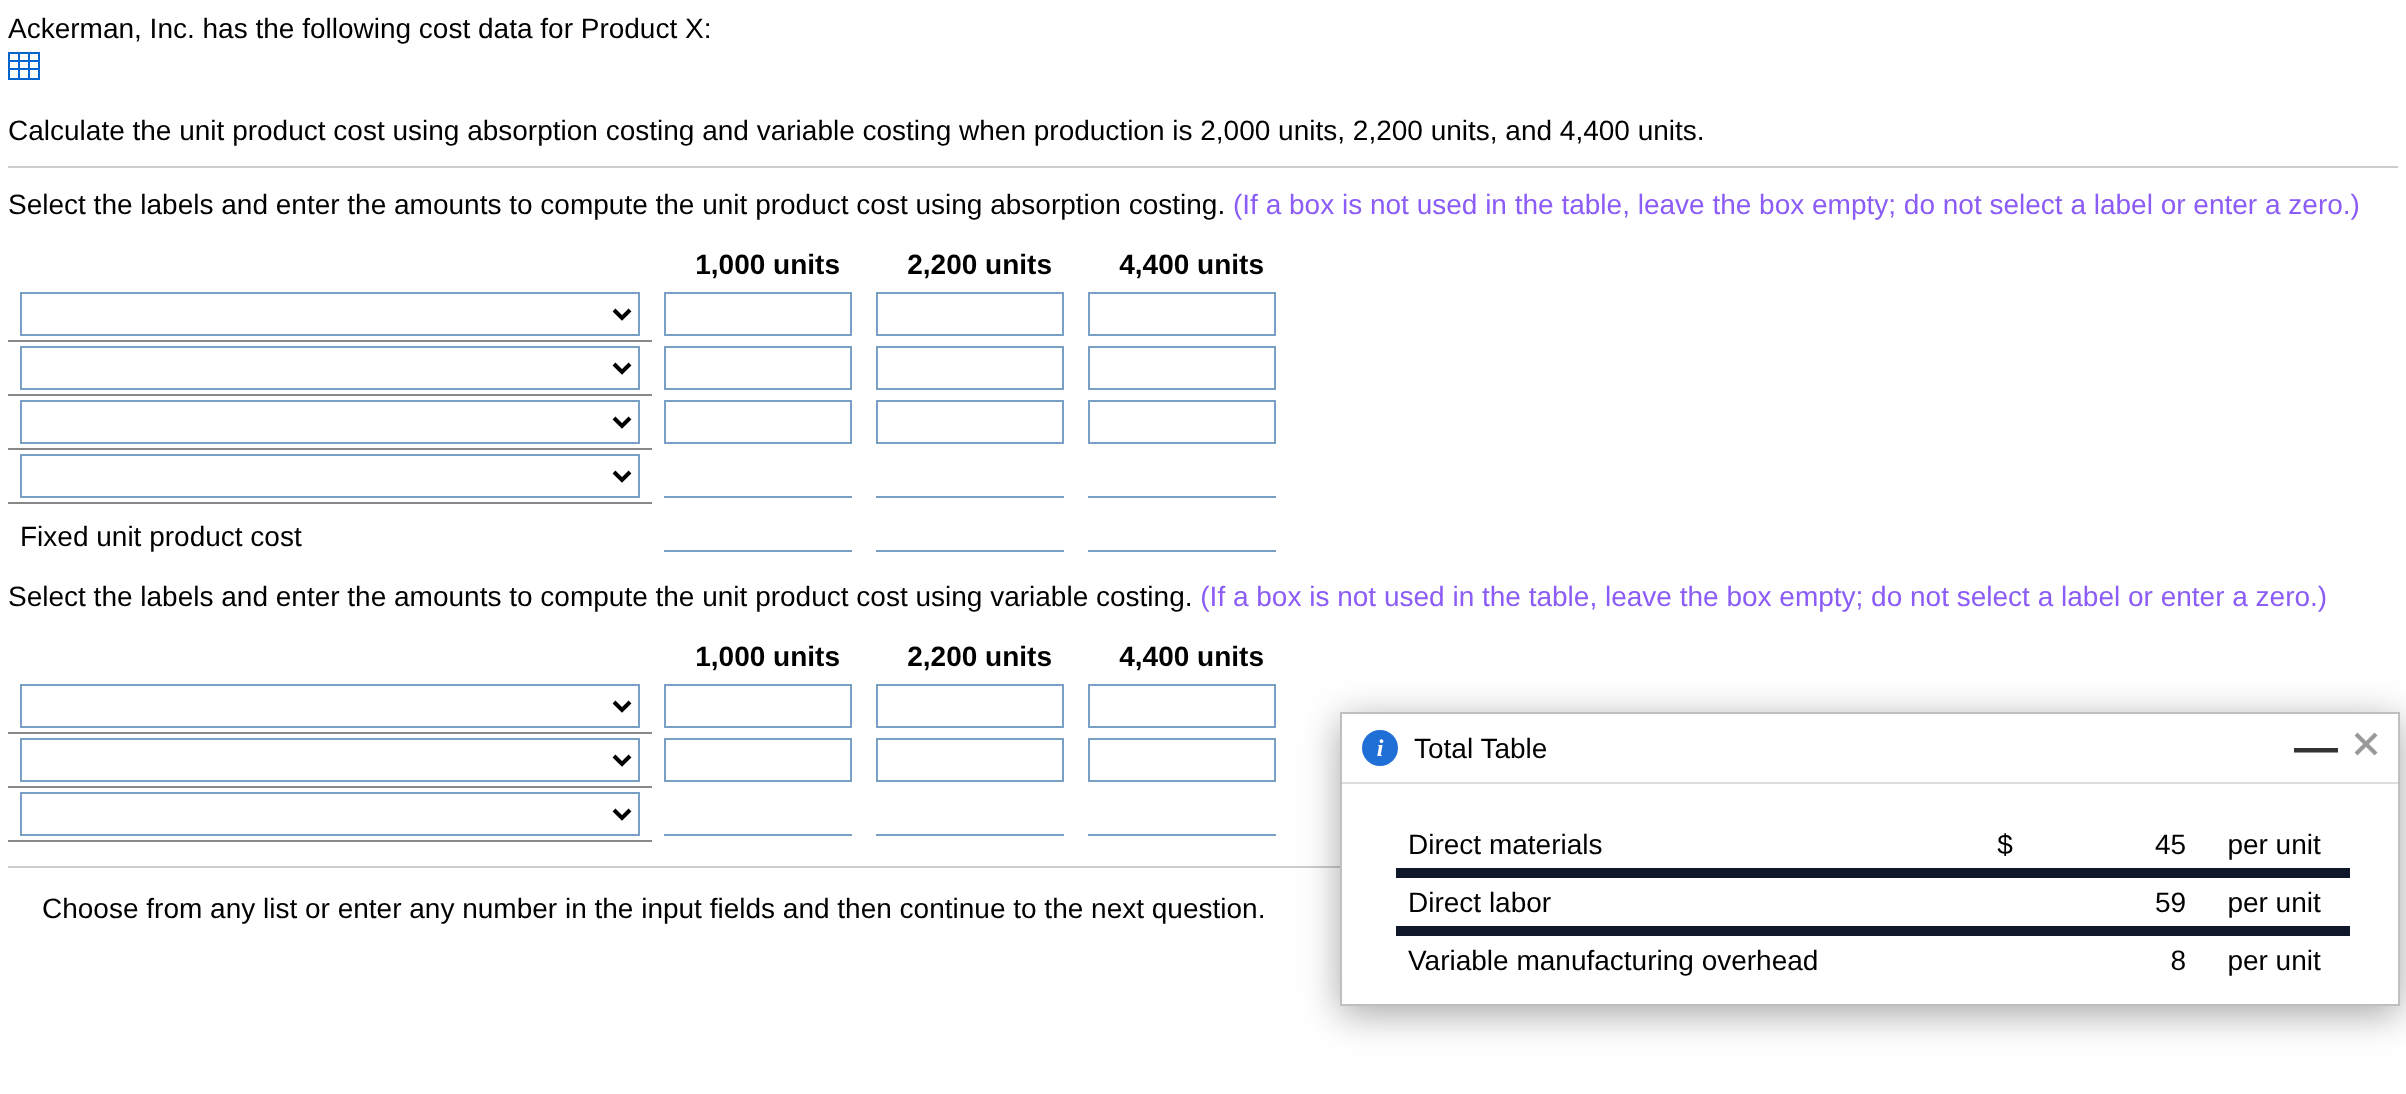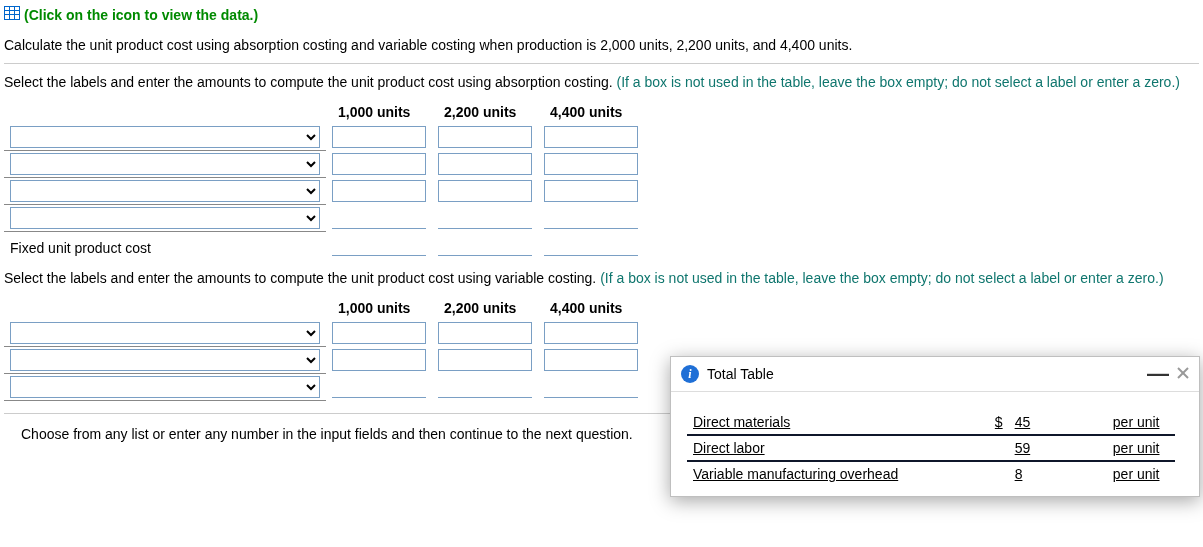--- a/index.html
+++ b/index.html
@@ -11,23 +11,23 @@
     background: #fff;
     width: 1203px;
   }
   .content { padding: 2px 4px 0 4px; }
   .intro-line { margin: 4px 0; }
   .icon-link { color: #008a00; font-weight: bold; cursor: pointer; display: inline-flex; align-items: center; gap: 4px; }
   .table-icon { display:inline-block; vertical-align: middle; }
   .calc-line { margin: 14px 0 10px 0; }
   hr.separator { border: none; border-top: 1px solid #ccc; margin: 0; }
   .instruction { margin: 10px 0; }
-  .hint { color: #0f766e; }
+  .hint { color: #8b5cf6; }
   table.cost-table { border-collapse: collapse; margin: 4px 0 12px 0; }
-  table.cost-table th { font-weight: bold; text-align: left; padding: 4px 12px; }
+  table.cost-table th { font-weight: bold; text-align: right; padding: 4px 12px; }
   table.cost-table td { padding: 2px 6px; }
   td.label-col { width: 320px; border-bottom:1px solid #888; }
   td.label-col select { width: 310px; height: 22px; border: 1px solid #7a9fc4; background: #fff; }
   td.val-col { width: 100px; }
   td.val-col input { width: 94px; height: 22px; border: 1px solid #7a9fc4; background:#fff; text-align:right; padding:0 4px; }
   td.total-input input { border:none; border-bottom:1px solid #7a9fc4; background:#fff; }
   td.total-label { font-weight: normal; vertical-align: bottom; padding-top:6px; }
   .footer-note { margin: 12px 17px; }
 
   .modal {
@@ -49,45 +49,45 @@
   .info-icon {
     width: 18px; height:18px; border-radius:50%;
     background:#1f6fd6; color:#fff; display:inline-flex;
     align-items:center; justify-content:center;
     font-family: Georgia, serif; font-style: italic; font-weight:bold;
     font-size:12px; margin-right:8px;
   }
   .modal-title { flex:1; }
   .modal-min { font-size:22px; font-weight:bold; color:#333; margin-right:8px; cursor:pointer; line-height:14px; }
   .modal-close { font-size:16px; color:#999; cursor:pointer; }
-  .modal-body { padding: 18px 24px 10px 16px; text-decoration: underline; }
+  .modal-body { padding: 18px 24px 10px 27px; }
   table.data-table { width: 100%; border-collapse: collapse; }
-  table.data-table td { padding: 4px 6px; border-top: 2px solid #0f172a; }
+  table.data-table td { padding: 4px 6px; border-top: 5px solid #0f172a; }
   table.data-table tr:first-child td { border-top:none; }
   td.d-label { width: 260px; }
   td.d-cur { width: 30px; text-align:right; }
-  td.d-val { width: 80px; }
+  td.d-val { width: 80px; text-align:right; }
   td.d-unit { width: 70px; text-align:center; padding-left:10px; }
 </style>
 </head>
 <body>
 
 <div class="content">
+  <div class="intro-line">Ackerman, Inc. has the following cost data for Product X:</div>
   <div class="intro-line">
     <span class="icon-link">
       <span class="table-icon">
         <svg width="16" height="14" viewBox="0 0 16 14">
             <rect x="0.5" y="0.5" width="15" height="13" fill="#fff" stroke="#0066cc"></rect>
             <line x1="0.5" y1="4.5" x2="15.5" y2="4.5" stroke="#0066cc"></line>
             <line x1="0.5" y1="8.5" x2="15.5" y2="8.5" stroke="#0066cc"></line>
             <line x1="5.5" y1="0.5" x2="5.5" y2="13.5" stroke="#0066cc"></line>
             <line x1="10.5" y1="0.5" x2="10.5" y2="13.5" stroke="#0066cc"></line>
           </svg>
       </span>
-      <span>(Click on the icon to view the data.)</span>
     </span>
   </div>
   <div class="calc-line">Calculate the unit product cost using absorption costing and variable costing when production is 2,000 units, 2,200 units, and 4,400 units.</div>
 
   <hr class="separator">
 
   <div class="instruction">
     <span>Select the labels and enter the amounts to compute the unit product cost using absorption costing. </span><span class="hint">(If a box is not used in the table, leave the box empty; do not select a label or enter a zero.)</span>
   </div>
 

